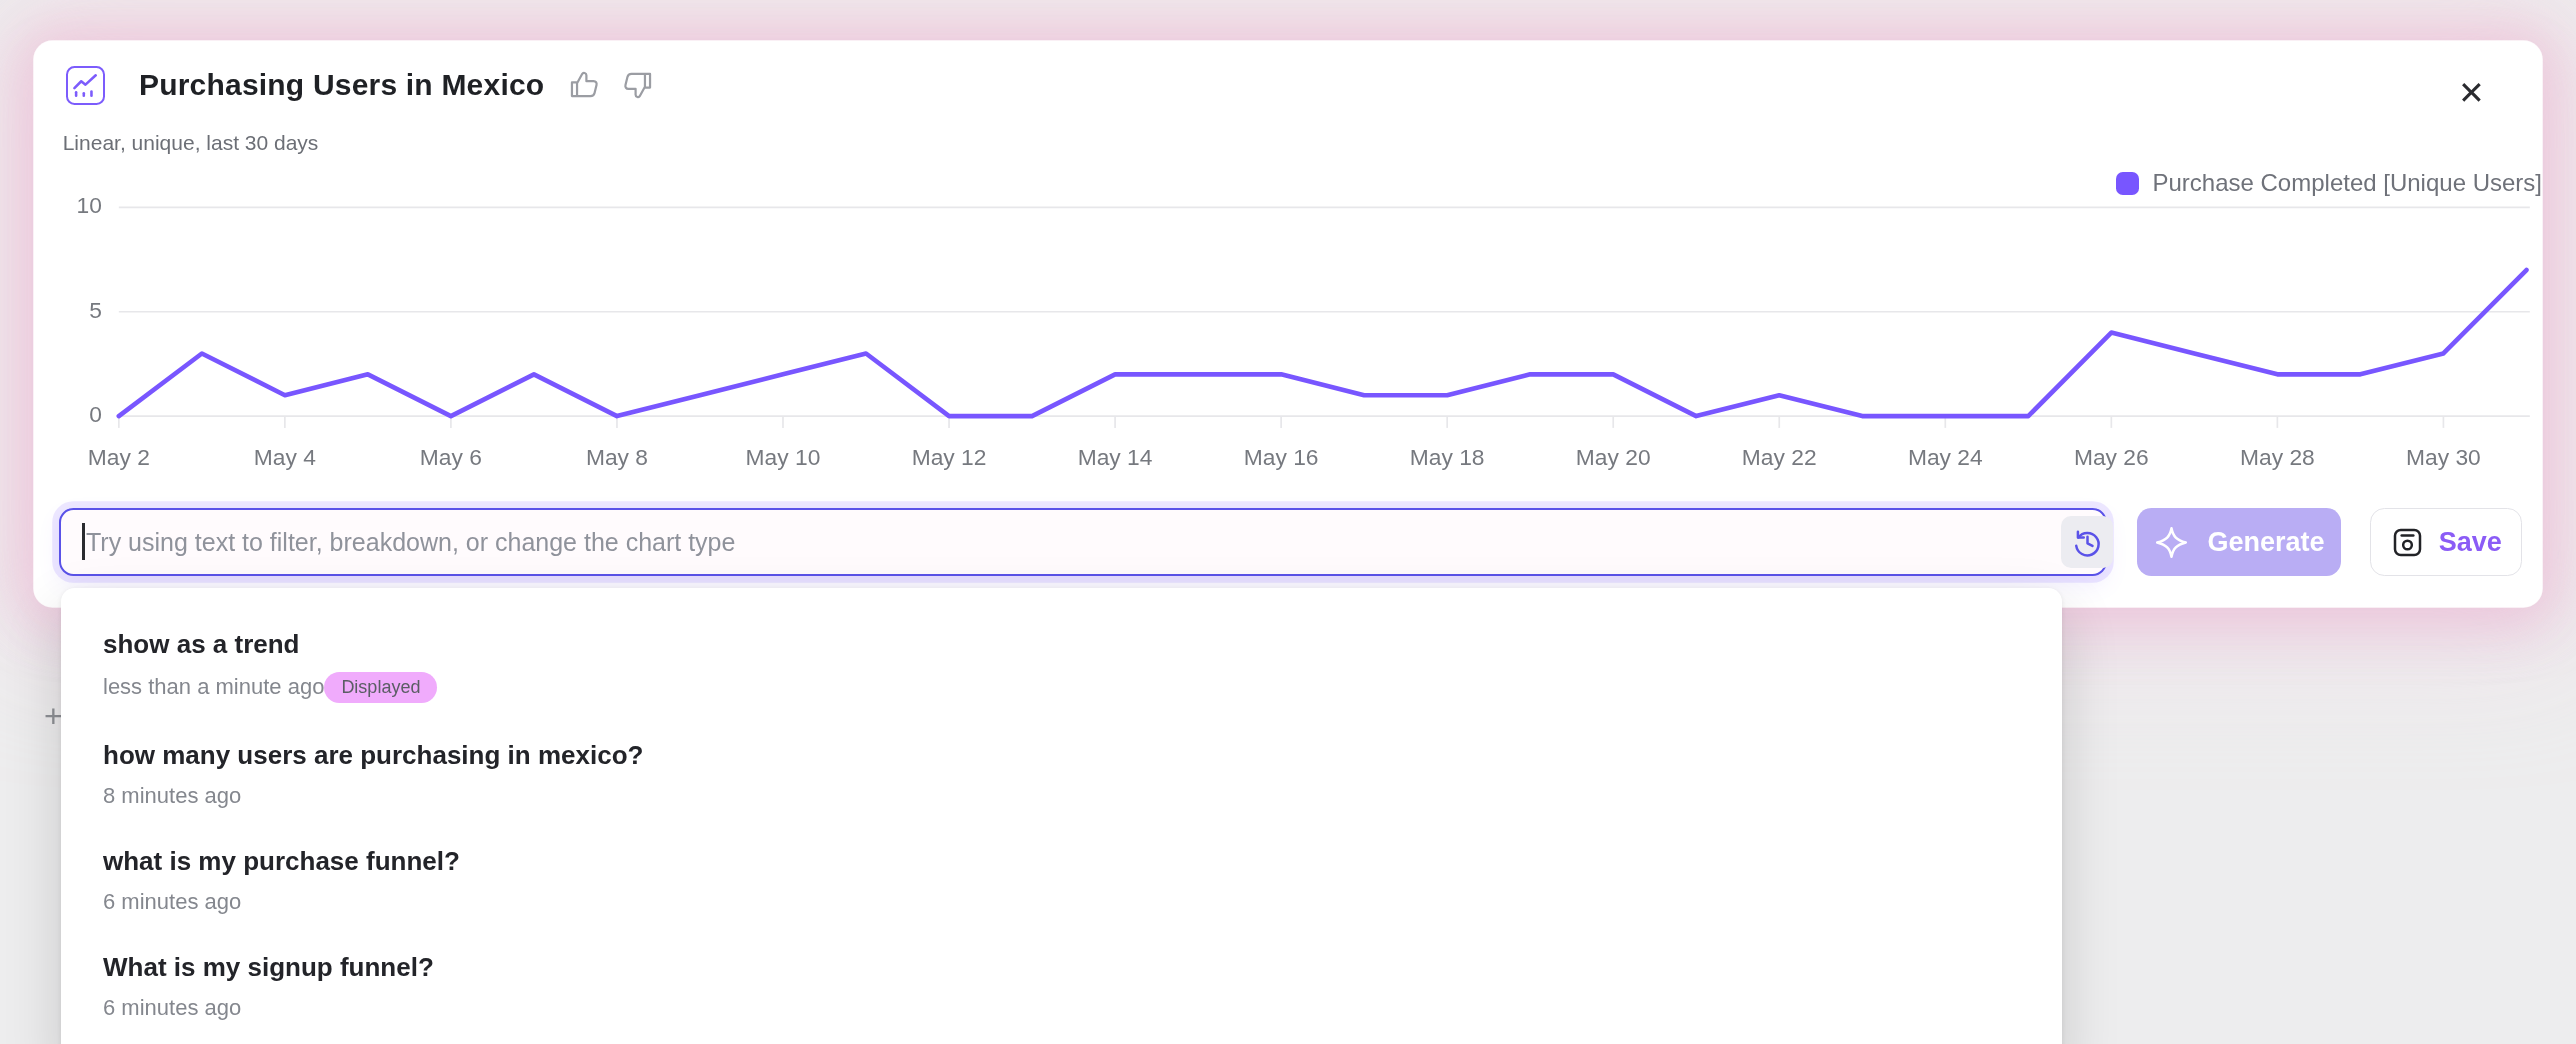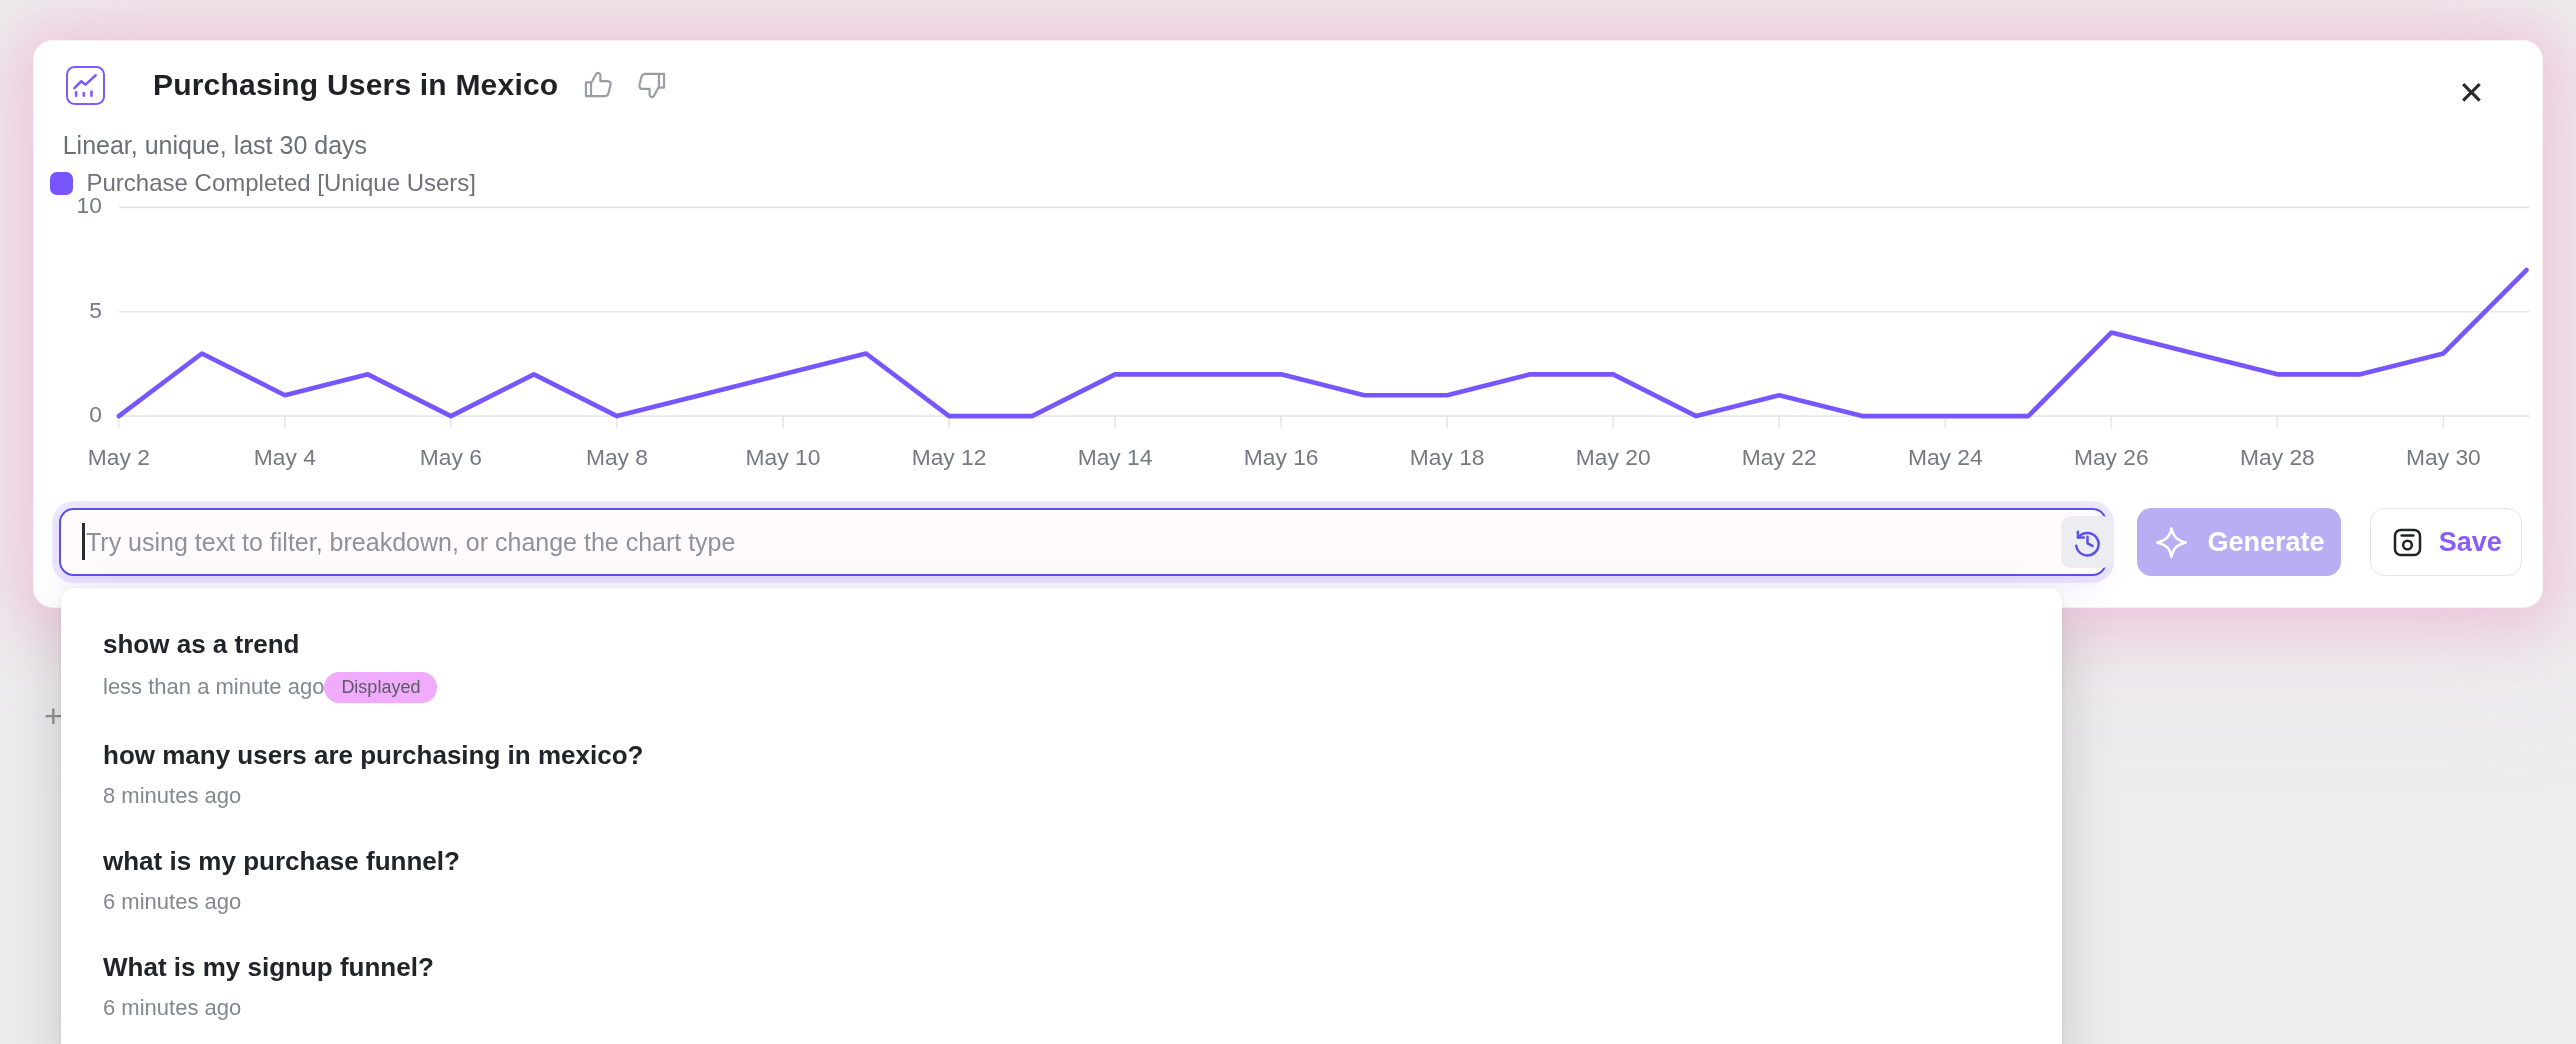--- a/index.html
+++ b/index.html
@@ -18,31 +18,31 @@
       0 0 118px 42px rgba(246,218,232,0.55),
       0 22px 59px rgba(190,120,200,0.18);
   }
 
   
   .header { position:absolute; left:27px; top:22px; right:27px; height:101px; }
   .chart-badge {
     position:absolute; left:5px; top:3.4px; width:39px; height:39px;
     border:2.5px solid #7c5cfc; border-radius:8.5px; display:flex; align-items:center; justify-content:center;
   }
-  .title-row { position:absolute; left:92px; top:5px; display:flex; align-items:center; gap:22px; }
+  .title-row { position:absolute; left:78px; top:5px; display:flex; align-items:center; gap:22px; }
   .page-title { font-size:30px; font-weight:700; color:#1f2125; letter-spacing:0.2px; }
   .thumb-btn { background:none; border:none; cursor:pointer; display:flex; align-items:center; padding:0; }
-  .subtitle { position:absolute; left:1.7px; top:68px; font-size:25px; color:#6c6f76; }
+  .subtitle { position:absolute; left:1.7px; top:68px; font-size:21px; color:#6c6f76; }
   .close-btn {
     position:absolute; right:20px; top:6.8px; width:47px; height:47px; border:none; background:none;
     font-size:32px; color:#2a2b2f; cursor:pointer; line-height:47px; text-align:center; font-weight:400;
   }
 
   
-  .legend-row { position:absolute; left:16px; right:0; top:128px; display:flex; justify-content:flex-start; }
+  .legend-row { position:absolute; left:16px; right:0; top:128px; display:flex; justify-content:flex-end; }
   .legend-item { display:flex; align-items:center; gap:13.5px; cursor:pointer; }
   .legend-swatch { width:23px; height:23px; border-radius:6.8px; background:#7856ff; }
   .legend-label { font-size:24px; color:#6f727a; }
 
   
   .chart-svg { position:absolute; left:0; top:0; width:2508px; height:566px; pointer-events:none; }
 
   
   .prompt-input {
     position:absolute; left:25px; top:467px; width:2048px; height:68px;

